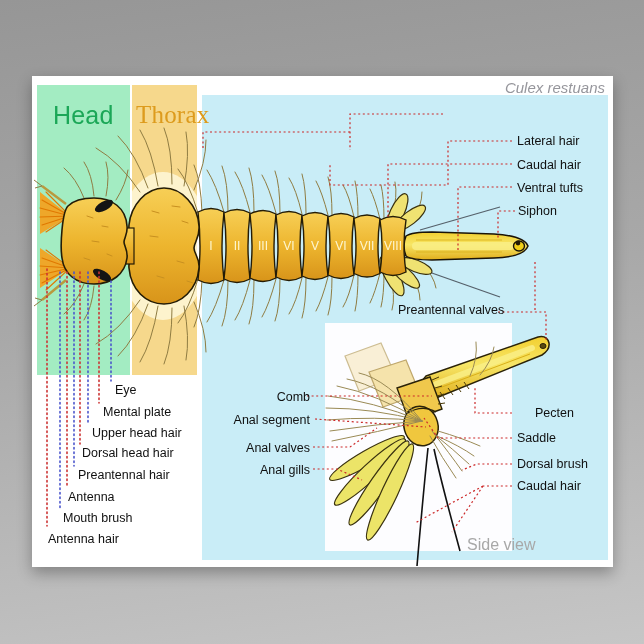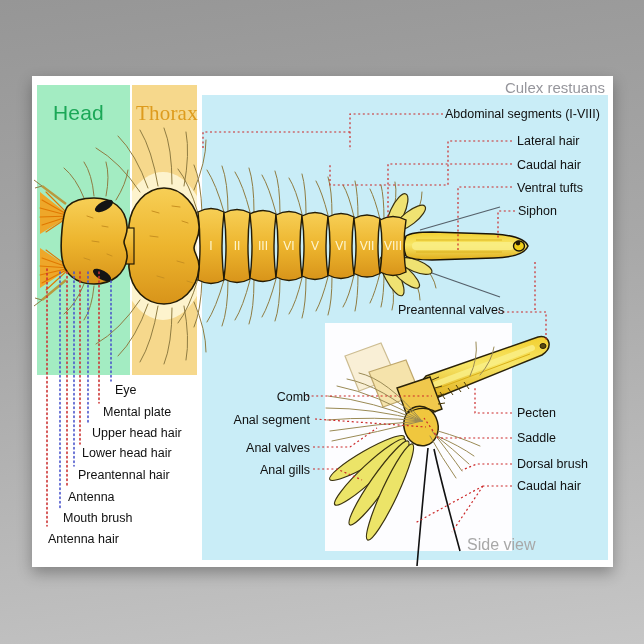--- a/index.html
+++ b/index.html
@@ -6,25 +6,25 @@
   .stage{position:relative;width:644px;height:644px;overflow:hidden;
          background:linear-gradient(172deg,#969696 0%,#a8a8a8 45%,#c6c6c6 100%);
          font-family:"Liberation Sans","DejaVu Sans",sans-serif;}
   .poster{position:absolute;left:32px;top:76px;width:581px;height:491px;background:#ffffff;
           box-shadow:0 6px 14px rgba(0,0,0,.30);}
   .band{position:absolute;}
   .band-head{left:5px;top:9px;width:93px;height:290px;background:#a3ecc2;}
   .band-thorax{left:100px;top:9px;width:65px;height:290px;background:#f6d88c;}
   .band-abdomen{left:170px;top:19px;width:406px;height:465px;background:#c9edf7;}
   .inset{position:absolute;left:293px;top:247px;width:187px;height:228px;background:#fdfdff;z-index:1;}
-  .hdr{position:absolute;font-size:21px;letter-spacing:.2px;z-index:4;white-space:nowrap;text-align:center;}
+  .hdr{position:absolute;font-size:25px;letter-spacing:.2px;z-index:4;white-space:nowrap;text-align:center;}
   .hdr-head{left:21px;top:25px;color:#1ba757;}
   .hdr-thorax{left:104px;top:25px;color:#dd9b1d;font-family:Liberation Serif, serif;}
   .hdr-abdomen{left:178px;top:25px;color:#19789f;}
-  .brand{position:absolute;right:8px;top:3px;font-size:15px;color:#96969c;z-index:4;}
+  .brand{position:absolute;right:8px;top:3px;font-size:15px;font-style:italic;color:#96969c;z-index:4;}
   .lbl{position:absolute;font-size:12.5px;color:#101010;white-space:nowrap;z-index:4;}
   .lbl.r{text-align:right;}
   .sideview{position:absolute;left:435px;top:460px;font-size:16px;color:#a8a8a8;z-index:4;}
   .num{position:absolute;font-size:12px;font-weight:400;color:#fdf6d0;transform:translateX(-50%);z-index:3;}
   svg.art{position:absolute;left:0;top:0;z-index:2;}
 </style>
 </head>
 <body>
 
 <div class="stage">
@@ -259,41 +259,40 @@
       <span class="num" style="left:179px;top:163px">I</span>
       <span class="num" style="left:205px;top:163px">II</span>
       <span class="num" style="left:231px;top:163px">III</span>
       <span class="num" style="left:257px;top:163px">VI</span>
       <span class="num" style="left:283px;top:163px">V</span>
       <span class="num" style="left:309px;top:163px">VI</span>
       <span class="num" style="left:335px;top:163px">VII</span>
       <span class="num" style="left:361px;top:163px">VIII</span>
     </div>
 
-    <div class="lbl" style="left:413px;top:31px">Abdominal segments (I-VIII)</div>
     <div class="lbl" style="left:485px;top:58px">Lateral hair</div>
     <div class="lbl" style="left:485px;top:82px">Caudal hair</div>
     <div class="lbl" style="left:485px;top:105px">Ventral tufts</div>
     <div class="lbl" style="left:486px;top:128px">Siphon</div>
     <div class="lbl" style="left:366px;top:227px">Preantennal valves</div>
 
     <div class="lbl" style="left:83px;top:307px">Eye</div>
     <div class="lbl" style="left:71px;top:329px">Mental plate</div>
     <div class="lbl" style="left:60px;top:350px">Upper head hair</div>
-    <div class="lbl" style="left:50px;top:370px">Lower head hair</div>
+    <div class="lbl" style="left:50px;top:370px">Dorsal head hair</div>
     <div class="lbl" style="left:46px;top:392px">Preantennal hair</div>
     <div class="lbl" style="left:36px;top:414px">Antenna</div>
     <div class="lbl" style="left:31px;top:435px">Mouth brush</div>
     <div class="lbl" style="left:16px;top:456px">Antenna hair</div>
 
     <div class="lbl r" style="right:303px;top:314px">Comb</div>
     <div class="lbl r" style="right:303px;top:337px">Anal segment</div>
     <div class="lbl r" style="right:303px;top:365px">Anal valves</div>
     <div class="lbl r" style="right:303px;top:387px">Anal gills</div>
 
-    <div class="lbl" style="left:485px;top:330px">Pecten</div>
+    <div class="lbl" style="left:503px;top:330px">Pecten</div>
     <div class="lbl" style="left:485px;top:355px">Saddle</div>
     <div class="lbl" style="left:485px;top:381px">Dorsal brush</div>
     <div class="lbl" style="left:485px;top:403px">Caudal hair</div>
 
     <div class="sideview">Side view</div>
   </div>
 </div>
 
 </body></html>

